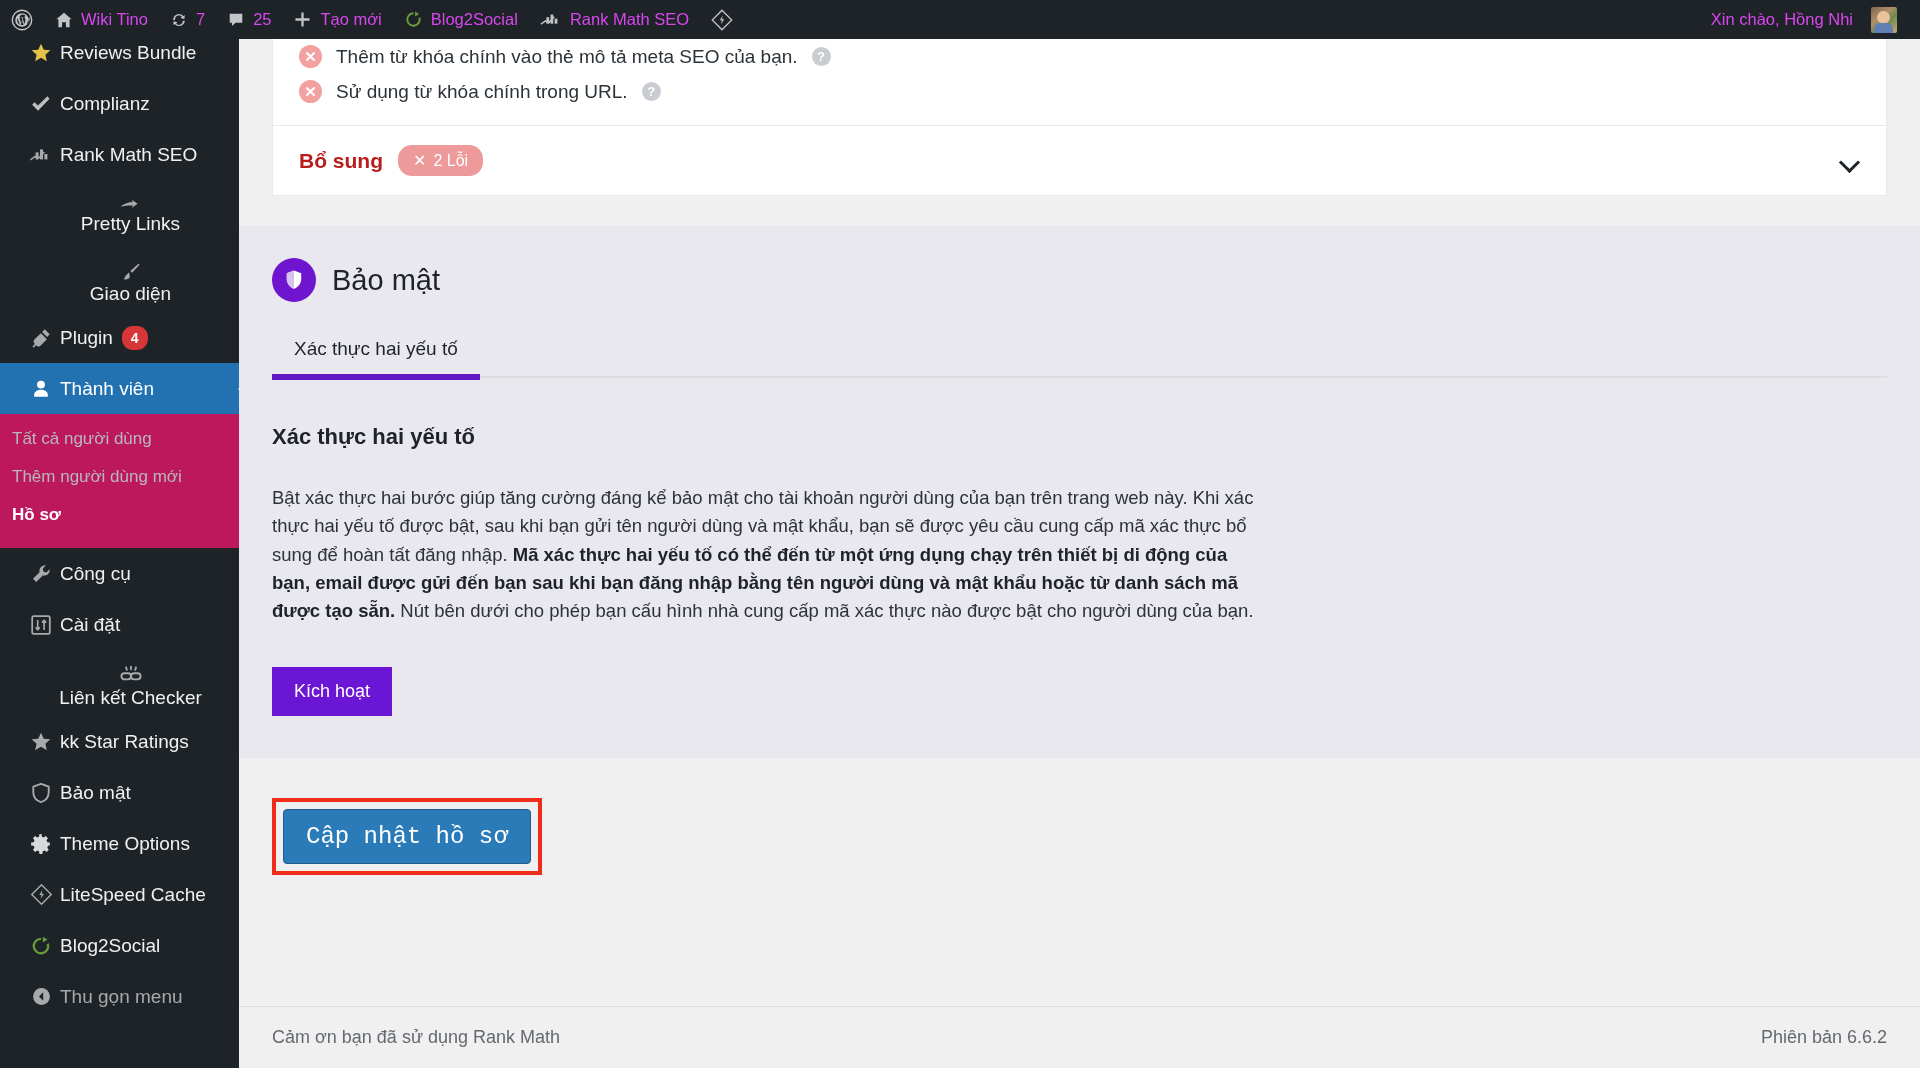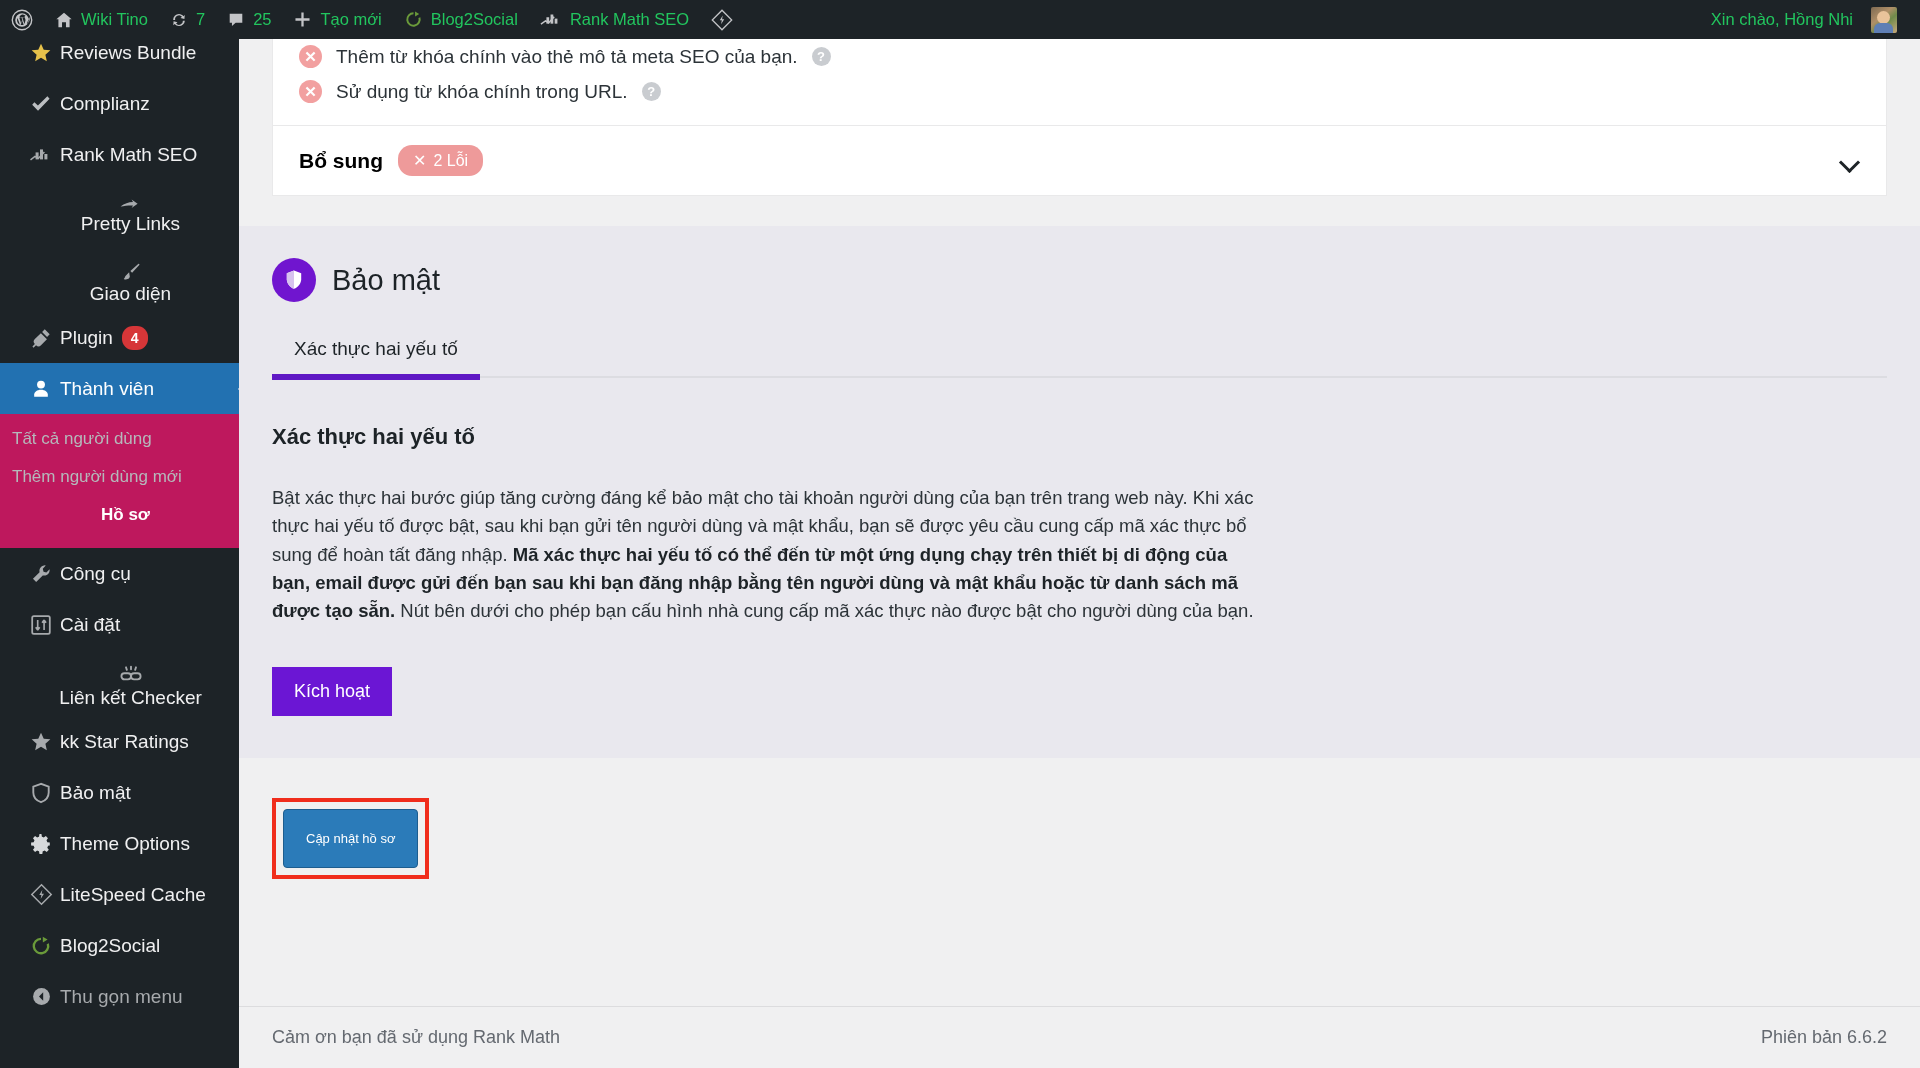--- a/index.html
+++ b/index.html
@@ -17,21 +17,21 @@
     background: #1d2327;
     display: flex; align-items: center;
     color: #f0f0f1;
     font-size: 16.5px;
     z-index: 50;
   }
   .ab-group { display: flex; align-items: center; }
   .ab-item {
     display: flex; align-items: center; gap: 8px;
     height: 39px; padding: 0 11px;
-    color: #22c55e; white-space: nowrap;
+    color: #d946ef; white-space: nowrap;
   }
   .ab-item .ab-label { line-height: 1; }
   .ab-ico { display: inline-flex; align-items: center; justify-content: center; }
   .ab-spacer { flex: 1; }
   #ab-right { margin-right: 12px; }
   .avatar-sq {
     width: 26px; height: 26px; border-radius: 2px;
     background: linear-gradient(140deg,#7e6a52 0%,#b08f68 38%,#6f8a4a 60%,#c8a87c 100%);
     position: relative; overflow: hidden; margin-left: 10px;
     flex: none;
@@ -94,21 +94,21 @@
     background: #be185d;
     padding: 6px 0 14px 0;
   }
   .submenu-item {
     display: block;
     padding: 9px 0 9px 12px;
     font-size: 17px;
     color: #b6b8bb;
     white-space: nowrap;
   }
-  .submenu-item.current { color: #fff; font-weight: bold; text-align: center; }
+  .submenu-item.current { color: #fff; font-weight: bold; }
   .collapse-item { color: #a7aaad; }
 
   
   #content {
     position: absolute;
     top: 39px; left: 239px;
     width: 1681px; height: 1029px;
     background: #f0f0f1;
     overflow: hidden;
   }
@@ -137,21 +137,21 @@
     width: 19px; height: 19px; border-radius: 50%;
     background: #c9ccd0; color: #fff;
     display: inline-flex; align-items: center; justify-content: center;
     font-size: 13px; flex: none; font-weight: bold;
   }
   .seo-divider { height: 1px; background: #e9e9ea; margin-top: 8px; }
   .seo-foot {
     display: flex; align-items: center;
     height: 69px; padding: 0 26px;
   }
-  .seo-foot-title { font-size: 21px; font-weight: bold; color: #000000; }
+  .seo-foot-title { font-size: 21px; font-weight: bold; color: #b91c1c; }
   .pill-err {
     background: #ee9a9a; color: #fff;
     border-radius: 14px;
     font-size: 16px;
     padding: 6px 15px;
     margin-left: 15px;
     display: inline-flex; align-items: center; gap: 7px;
   }
   .chev-down {
     margin-left: auto;
@@ -233,23 +233,23 @@
     display: inline-block;
     border: 4px solid #f02d1c;
     padding: 7px;
   }
   .btn-primary {
     display: inline-block;
     background: #2b7bb9;
     border: 1px solid #1d5d8f;
     color: #fff;
     border-radius: 4px;
-    font-size: 13px;
-    padding: 21px 22px;
-    font-family: Liberation Sans, sans-serif;
+    font-size: 24px;
+    padding: 13px 22px;
+    font-family: Liberation Mono, monospace;
     cursor: pointer;
   }
 
   
   #footer {
     position: absolute;
     left: 0; bottom: 0;
     width: 1681px;
     height: 62px;
     border-top: 1px solid #dcdcde;

